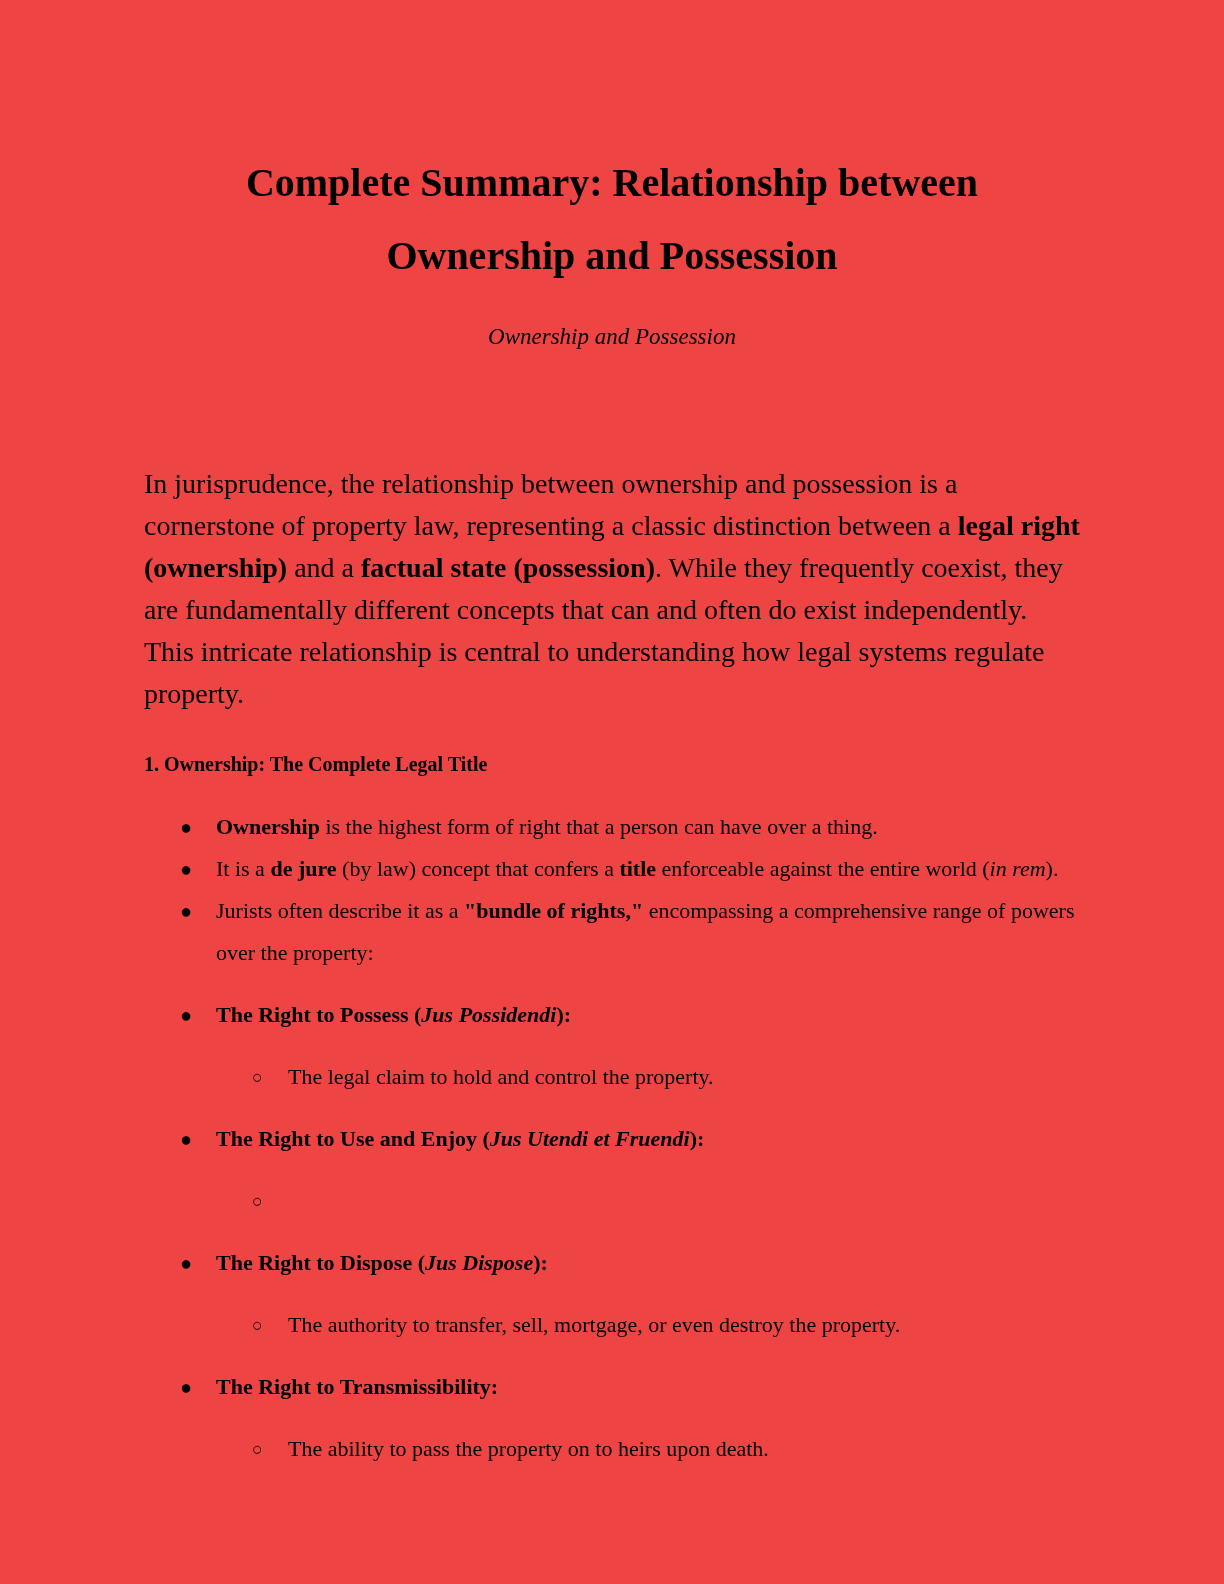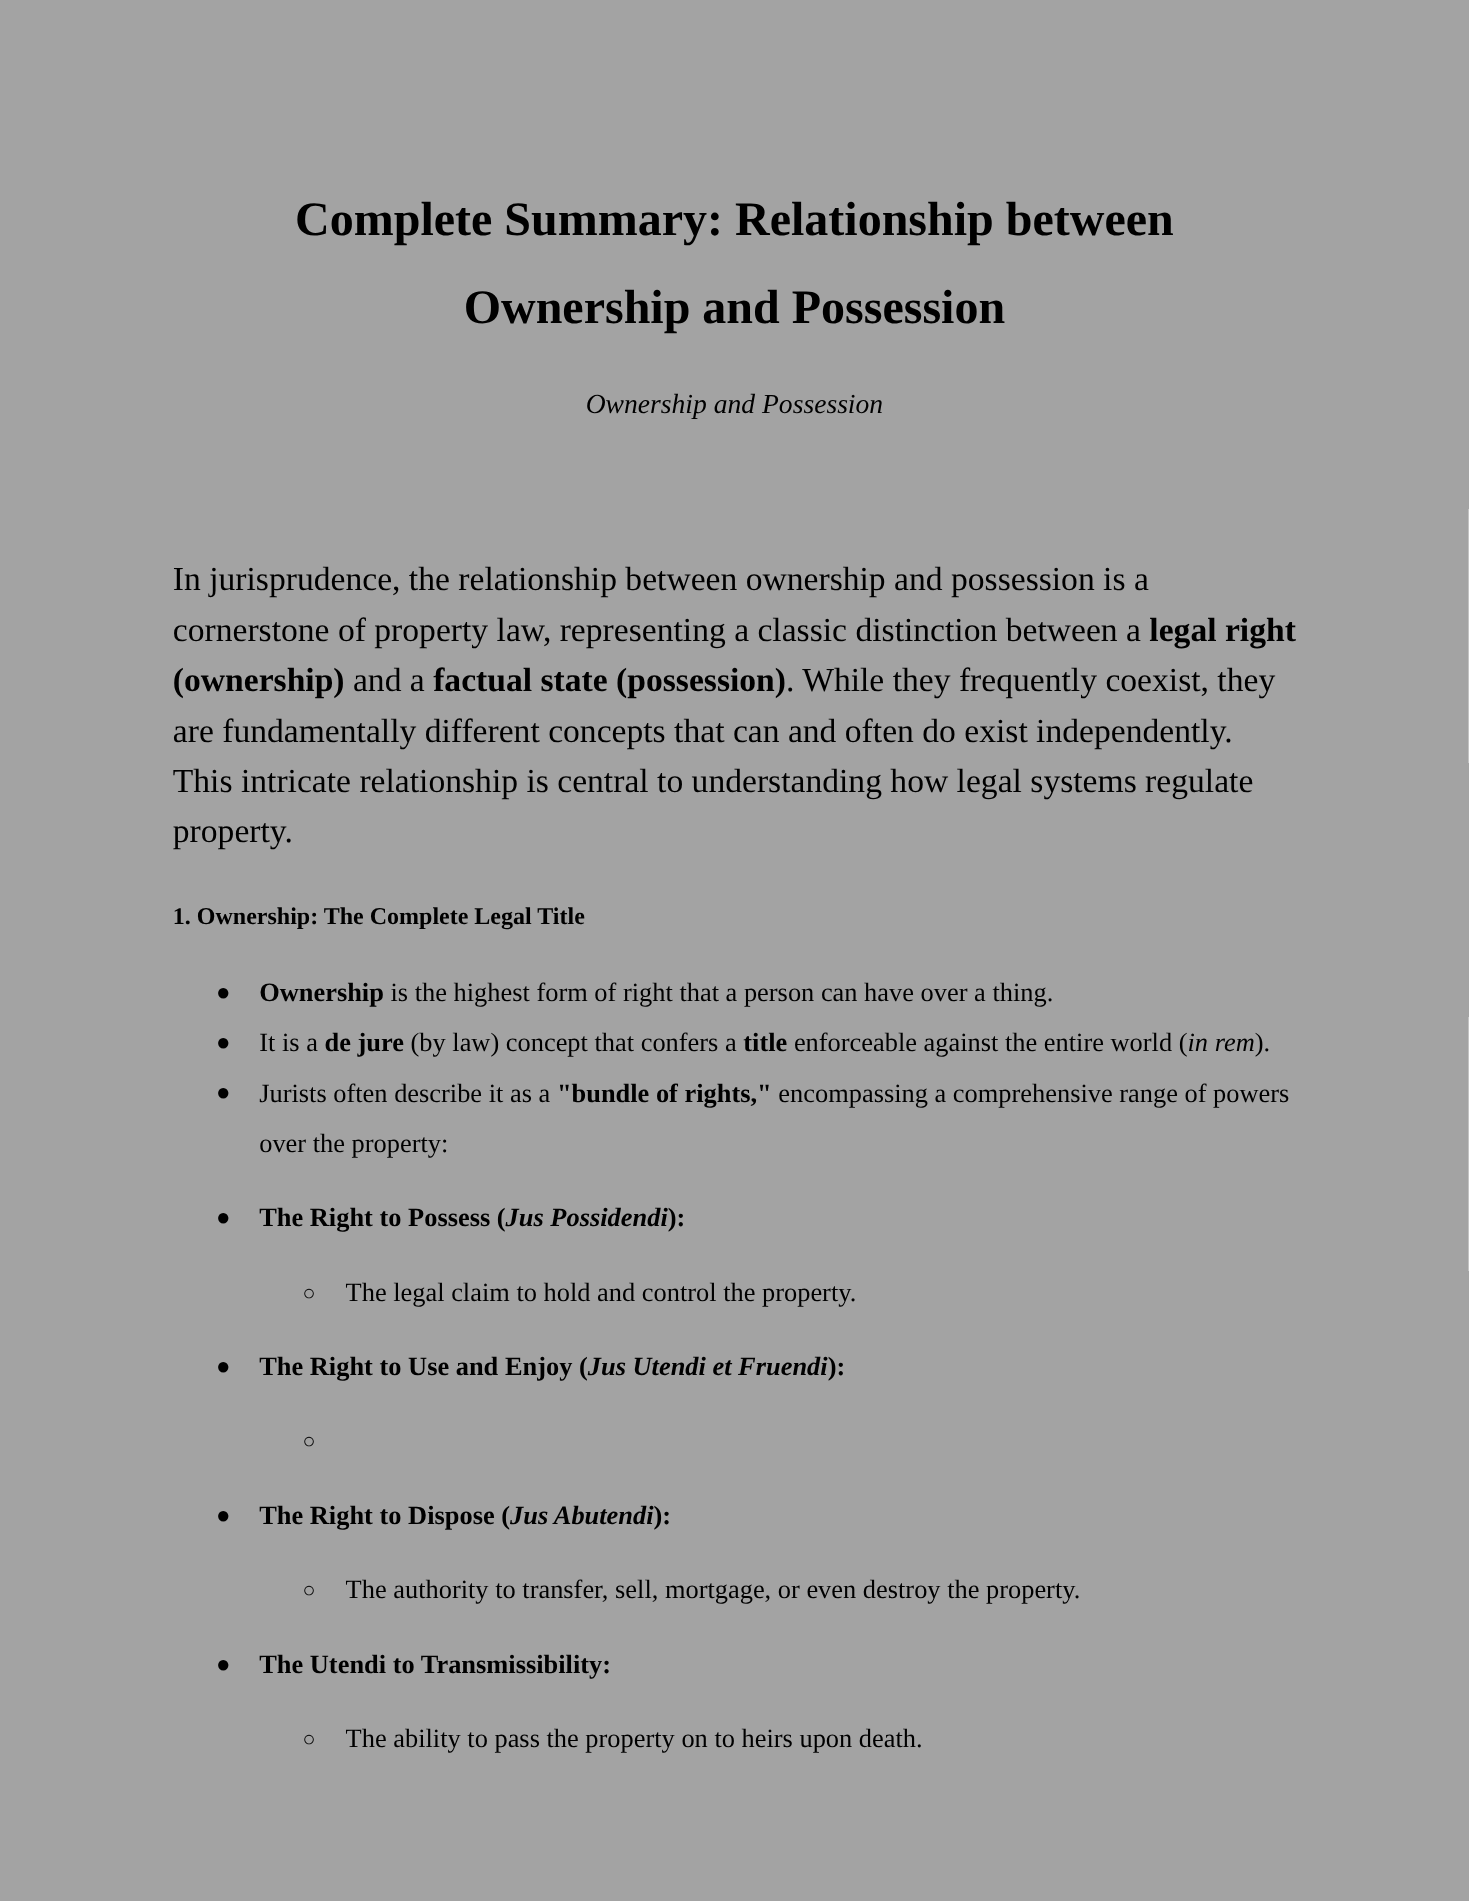--- a/index.html
+++ b/index.html
@@ -6,21 +6,21 @@
     margin: 0;
     padding: 0;
     background: #ffffff;
   }
   .page {
     box-sizing: border-box;
     width: 1224px;
     height: 1584px;
     margin: 0 auto;
     padding: 146px 144px 40px 144px;
-    background: #a3a3a3;
+    background: #ef4444;
     color: #000000;
     font-family: "Liberation Serif", "DejaVu Serif", serif;
     font-size: 22px;
     line-height: 42px;
     overflow: hidden;
   }
   .doc-title {
     font-size: 40px;
     font-weight: 700;
     line-height: 73px;
@@ -121,30 +121,30 @@
     <li class="doc-li level-1 spaced">
       <span class="marker">●</span>
       <span class="li-text rich"><span style="font-weight: 700;">The Right to Use and Enjoy (</span><span class="bi">Jus Utendi et Fruendi</span><span style="font-weight: 700;">):</span></span>
     </li>
     <li class="doc-li level-2 spaced">
       <span class="marker hollow">○</span>
     </li>
 
     <li class="doc-li level-1 spaced">
       <span class="marker">●</span>
-      <span class="li-text rich"><span style="font-weight: 700;">The Right to Dispose (</span><span class="bi">Jus Abutendi</span><span style="font-weight: 700;">):</span></span>
+      <span class="li-text rich"><span style="font-weight: 700;">The Right to Dispose (</span><span class="bi">Jus Dispose</span><span style="font-weight: 700;">):</span></span>
     </li>
     <li class="doc-li level-2 spaced">
       <span class="marker hollow">○</span>
       <span class="li-text rich"><span>The authority to transfer, sell, mortgage, or even destroy the property.</span></span>
     </li>
 
     <li class="doc-li level-1 spaced">
       <span class="marker">●</span>
-      <span class="li-text rich"><span style="font-weight: 700;">The Utendi to Transmissibility:</span></span>
+      <span class="li-text rich"><span style="font-weight: 700;">The Right to Transmissibility:</span></span>
     </li>
     <li class="doc-li level-2 spaced">
       <span class="marker hollow">○</span>
       <span class="li-text rich"><span>The ability to pass the property on to heirs upon death.</span></span>
     </li>
   </ul>
 
 </div>
 
 </body></html>

